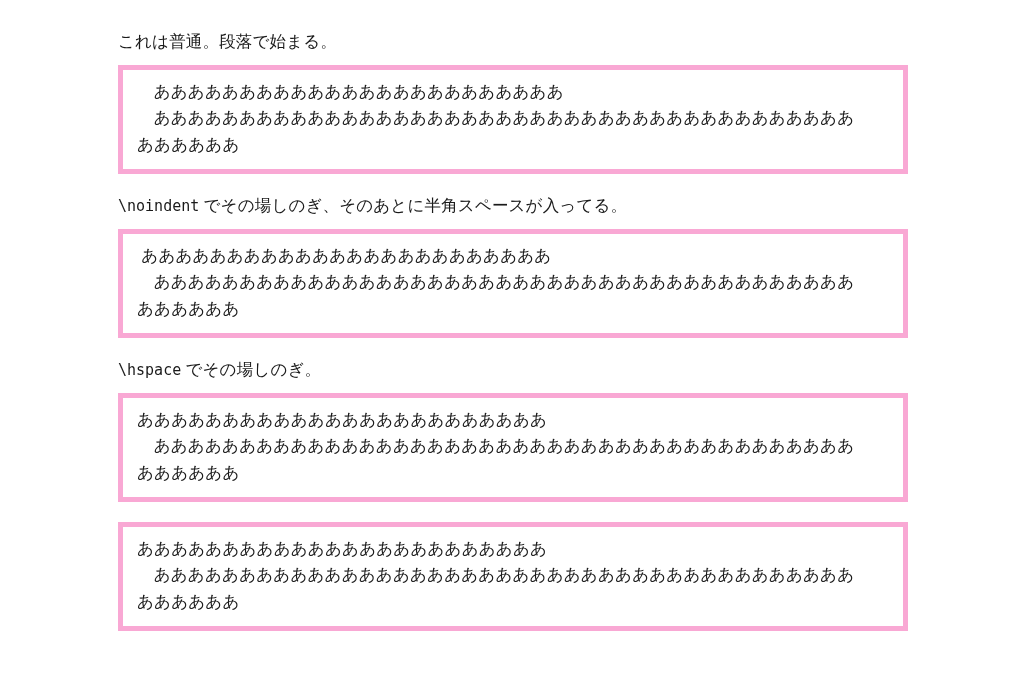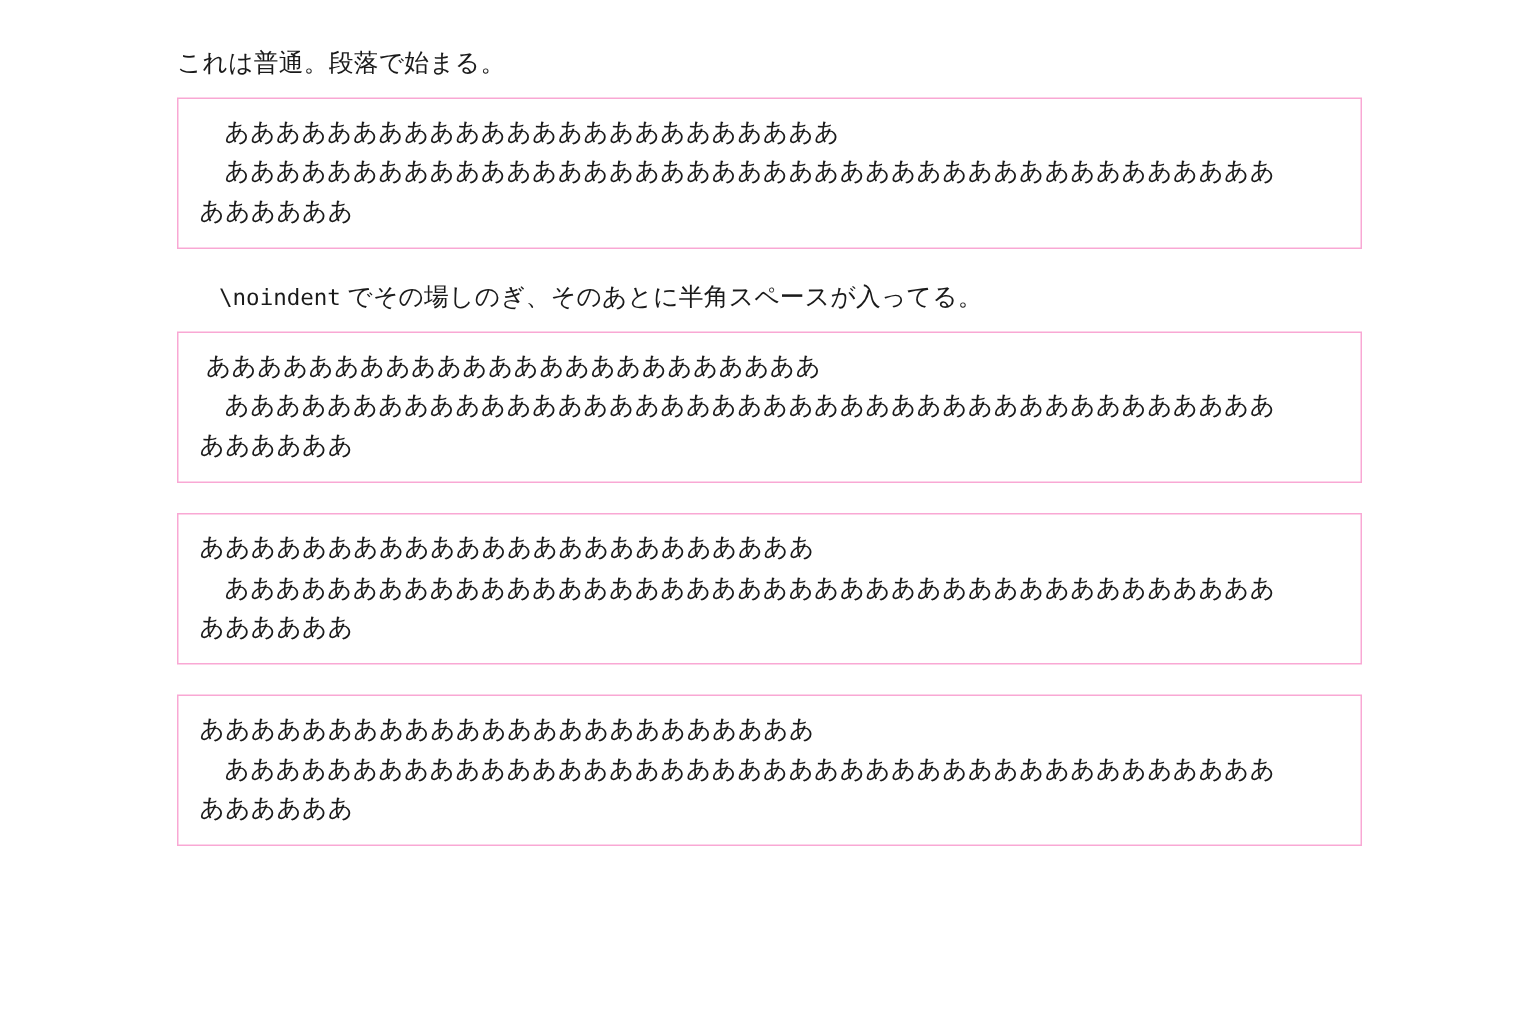--- a/index.html
+++ b/index.html
@@ -34,24 +34,23 @@
   .caption {
     font-size: 16.5px;
     line-height: 1.5;
     margin: 0 0 10px 0;
     letter-spacing: 0.01em;
   }
   .caption .mono {
     font-family: "DejaVu Sans Mono", "Liberation Mono", monospace;
     font-size: 15px;
     letter-spacing: 0;
-    margin-left: 28px;
   }
   .framed {
-    border: 1px solid #f9a8d4;
+    border: 5px solid #f9a8d4;
     box-sizing: border-box;
     padding: 9px 10px 10px 14px;
     font-size: 16.5px;
     line-height: 1.62;
     letter-spacing: 0.2px;
     word-break: break-all;
     overflow-wrap: anywhere;
     text-align: left;
   }
   .framed .ln {
@@ -82,20 +81,21 @@
     <div class="section sec-2">
       <p class="caption caption-2"><span></span><span class="mono">\noindent</span><span> でその場しのぎ、そのあとに半角スペースが入ってる。</span></p>
       <div class="framed">
         <span class="ln"> ああああああああああああああああああああああああ</span>
           <span class="ln">　あああああああああああああああああああああああああああああああああああああああああ</span>
           <span class="ln">ああああああ</span>
       </div>
     </div>
 
     <div class="section sec-3">
+      <p class="caption caption-2"><span></span><span class="mono">\hspace</span><span> でその場しのぎ。</span></p>
       <div class="framed">
         <span class="ln">ああああああああああああああああああああああああ</span>
           <span class="ln">　あああああああああああああああああああああああああああああああああああああああああ</span>
           <span class="ln">ああああああ</span>
       </div>
     </div>
 
     <div class="section sec-4">
       <div class="framed">
         <span class="ln">ああああああああああああああああああああああああ</span>

